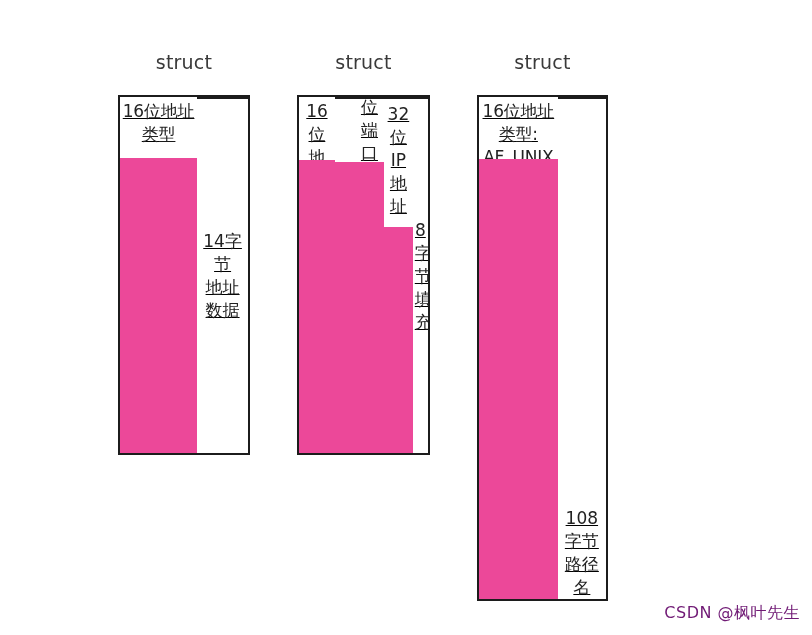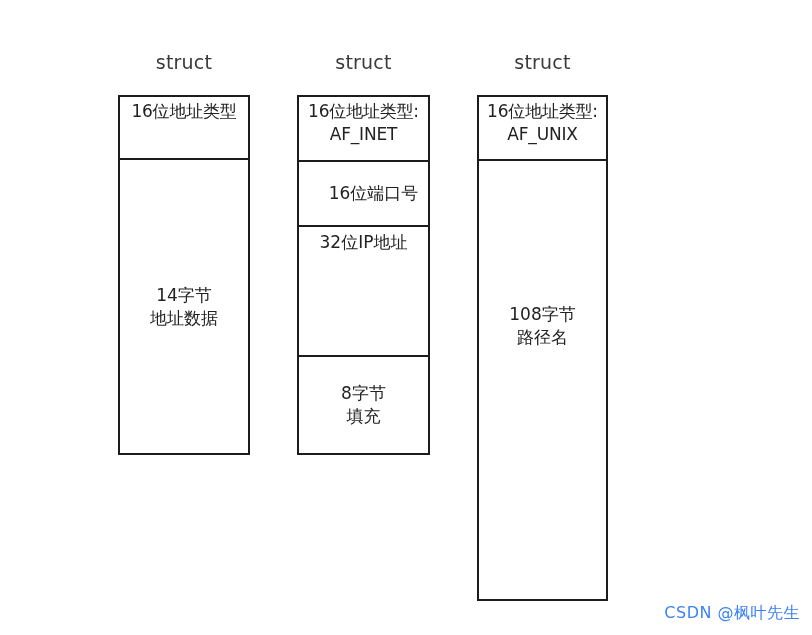--- a/index.html
+++ b/index.html
@@ -33,23 +33,23 @@
     line-height: 24px;
     letter-spacing: 0.2px;
     white-space: pre-line;
   }
 
   
   .struct-box {
     position: absolute;
     box-sizing: border-box;
     border: 2px solid #1c1c1c;
-    background: #22c55e;
+    background: #ec4899;
     display: flex;
-    flex-direction: column;
+    text-decoration: underline;
   }
 
   .field-cell {
     box-sizing: border-box;
     position: relative;
     background: #ffffff;
     display: flex;
     flex-direction: column;
     align-items: center;
     overflow: hidden;
@@ -73,21 +73,21 @@
   .align-top    { justify-content: flex-start; }
   .align-top .field-label { padding-top: 3px; }
   .align-center { justify-content: center; }
 
   
   .label-wide { font-size: 17px; letter-spacing: -0.2px; }
 
   
   .watermark {
     position: absolute;
-    color: #3b82f6;
+    color: #701a75;
     font-size: 16px;
     line-height: 20px;
     white-space: nowrap;
     letter-spacing: 0.5px;
   }
 </style>
 </head>
 <body>
 
 <div class="canvas">
@@ -132,21 +132,21 @@
   <div class="col-header" style="left:477px; top:26px; width:131px;">
     <div>struct</div>
     <div>sockaddr_un</div>
   </div>
 
   <div class="struct-box" style="left:477px; top:95px; width:131px; height:506px;">
     <div class="field-cell align-top" style="height:62px;">
       <div class="field-label label-wide">16位地址类型:
 AF_UNIX</div>
     </div>
-    <div class="field-cell" style="flex:1 1 auto; justify-content:flex-start;">
+    <div class="field-cell" style="flex:1 1 auto; justify-content:flex-end;">
       <div class="field-label" style="padding-top:142px;">108字节
 路径名</div>
     </div>
   </div>
 
   <div class="watermark" style="right:12px; bottom:12px;">CSDN @枫叶先生</div>
 
 </div>
 
 </body></html>

